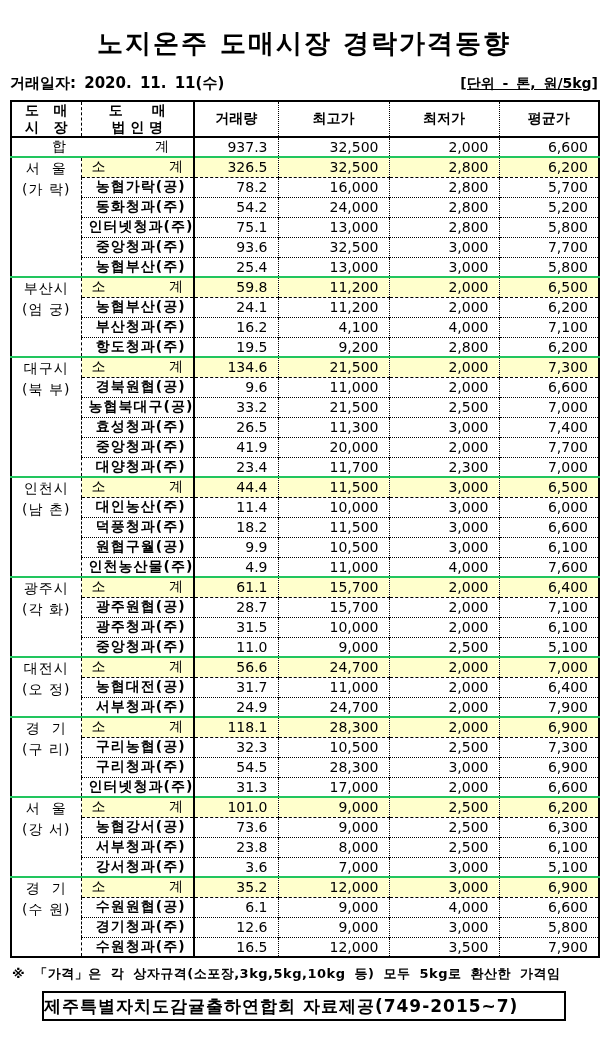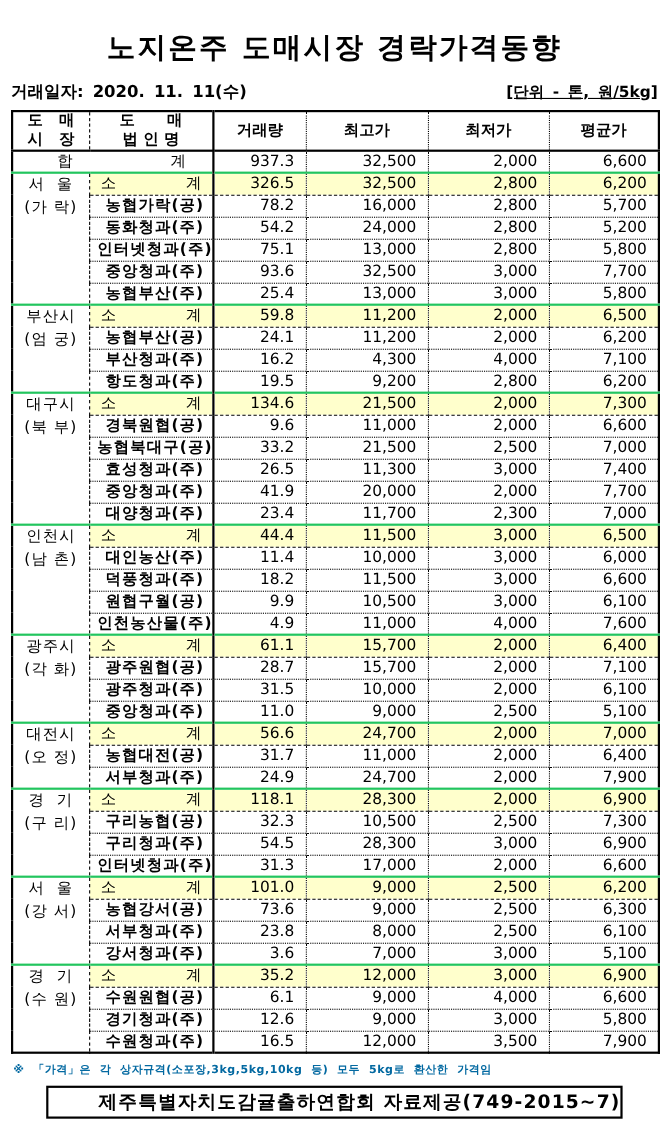--- a/index.html
+++ b/index.html
@@ -39,26 +39,26 @@
   tr.group td { border-top: 2px solid #22c55e; }
   tr.dash td  { border-top: 1px dashed #000; }
   tr.dot td   { border-top: 1px dotted #000; }
   .num { text-align: right; padding-right: 10px; }
   .name { text-align: center; padding-left: 7px; letter-spacing: 1px; font-weight: bold; }
   .market { text-align: center; vertical-align: top; white-space: pre; line-height: 21px; letter-spacing: 1px; }
   .yl { background: #FFFFCC; }
   .spread { display: flex; justify-content: space-between; padding: 0 10px; }
   .spread.total { padding: 0 24px 0 40px; }
   .note {
-    margin-top: 7px; font-size: 10px; font-weight: bold;
-    color: #0369a1; word-spacing: 4px; letter-spacing: .5px; padding-left: 2px;
+    margin-top: 7px; font-size: 13px; font-weight: bold;
+    color: #000000; word-spacing: 4px; letter-spacing: .5px; padding-left: 2px;
   }
   .source-box {
     margin: 8px auto 0; width: 524px; height: 30px; line-height: 26px;
-    border: 2px solid #000; text-align: right;
+    border: 2px solid #000; text-align: left;
     font-size: 17px; font-weight: bold; letter-spacing: 1px;
   }
 </style>
 </head>
 <body>
 
 <div class="page">
   <div class="title">노지온주 도매시장 경락가격동향</div>
 
   <div class="meta">
@@ -168,21 +168,21 @@
         <tr class="dash">
           <td class="vs name">농협부산(공)</td>
           <td class="num vt">24.1</td>
           <td class="num vt">11,200</td>
           <td class="num vt">2,000</td>
           <td class="num ">6,200</td>
         </tr>
         <tr class="dot">
           <td class="vs name">부산청과(주)</td>
           <td class="num vt">16.2</td>
-          <td class="num vt">4,300</td>
+          <td class="num vt">4,100</td>
           <td class="num vt">4,000</td>
           <td class="num ">7,100</td>
         </tr>
         <tr class="dot">
           <td class="vs name">항도청과(주)</td>
           <td class="num vt">19.5</td>
           <td class="num vt">9,200</td>
           <td class="num vt">2,800</td>
           <td class="num ">6,200</td>
         </tr>

